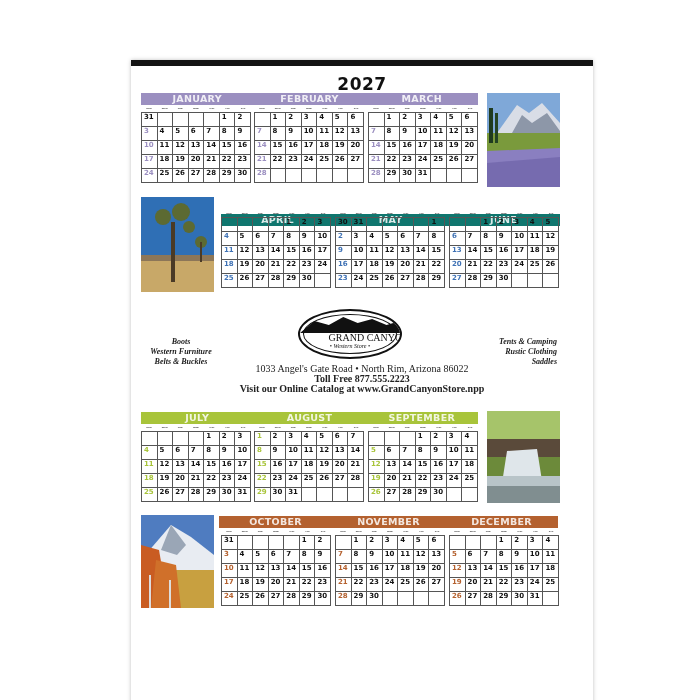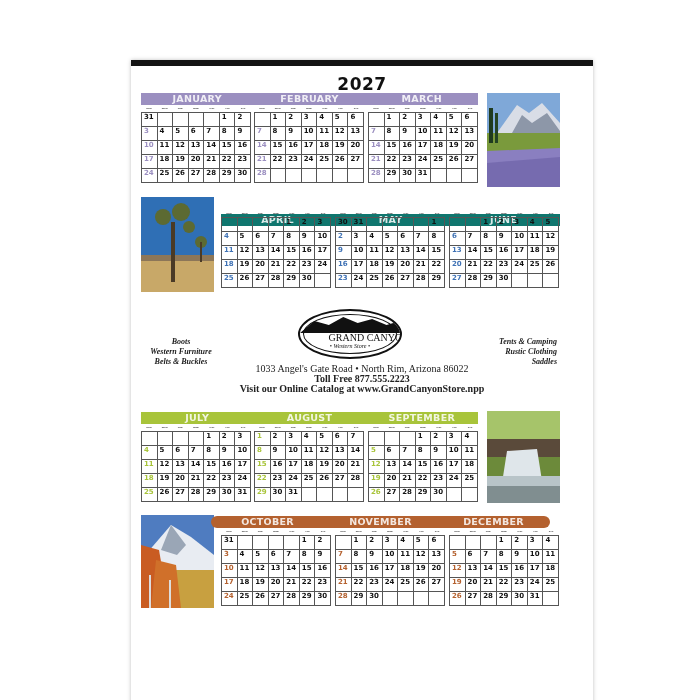--- a/index.html
+++ b/index.html
@@ -551,21 +551,21 @@
       <rect width="73" height="93" fill="#4f7cc0"></rect>
       <polygon points="0,45 30,10 50,22 73,40 73,60 0,60" fill="#e8ecf2"></polygon>
       <polygon points="30,10 45,30 36,40 20,35" fill="#9aa6b6"></polygon>
       <rect y="55" width="73" height="38" fill="#c8a040"></rect>
       <polygon points="0,30 18,35 28,93 0,93" fill="#c95c22"></polygon>
       <polygon points="15,45 35,50 40,93 10,93" fill="#d0702a"></polygon>
       <rect x="8" y="60" width="2" height="33" fill="#ddd"></rect>
       <rect x="28" y="65" width="2" height="28" fill="#ddd"></rect>
     </svg>
   </div>
-  <div class="band" style="left:80px;top:456px;width:339px;background:#b4612f;border-radius:6px;">
+  <div class="band" style="left:88px;top:456px;width:339px;background:#b4612f;">
     <span class="mname">OCTOBER</span>
     <span class="mname">NOVEMBER</span>
     <span class="mname">DECEMBER</span>
   </div>
   <div class="month" id="m9" style="left:90px;top:468px;--accent:#b4612f;">
       <div class="dow">
         <span>SUN</span>
         <span>MON</span>
         <span>TUE</span>
         <span>WED</span>

